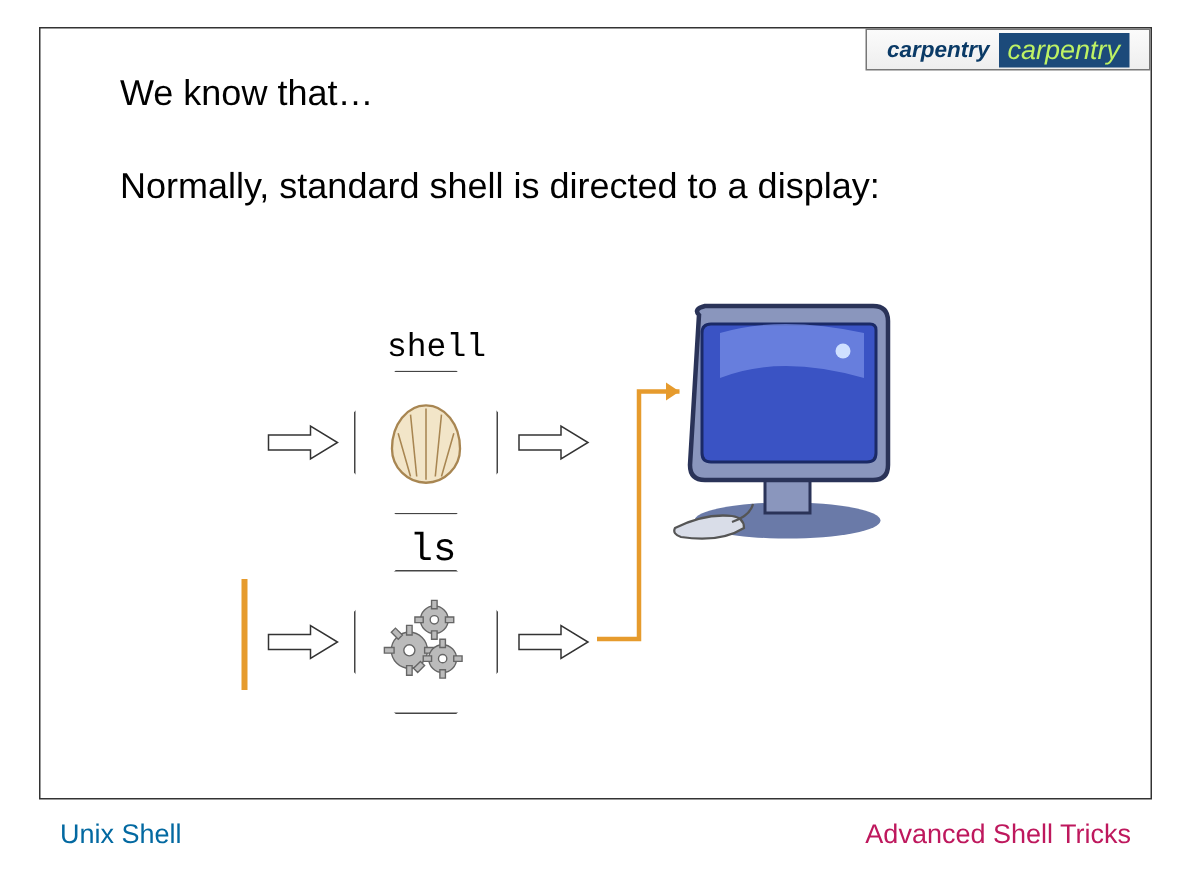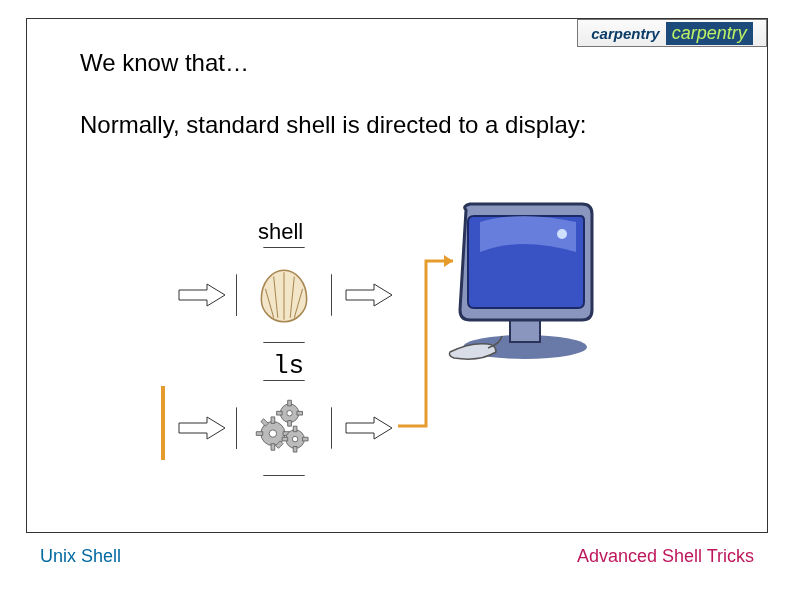--- a/index.html
+++ b/index.html
@@ -43,21 +43,21 @@
     font-size: 24px; color:#000;
   }
   .heading2 {
     position: absolute;
     top: 111px; left: 80px;
     font-size: 24px; color:#000;
   }
   .label-shell {
     position: absolute;
     top: 219px; left: 258px;
-    font-family: Liberation Sans, sans-serif;
+    font-family: Liberation Mono, monospace;
     font-size: 22px;
   }
   .label-ls {
     position: absolute;
     top: 351px; left: 273px;
     font-family: Liberation Mono, monospace;
     font-size: 26px;
   }
   .octagon {
     position: absolute;

